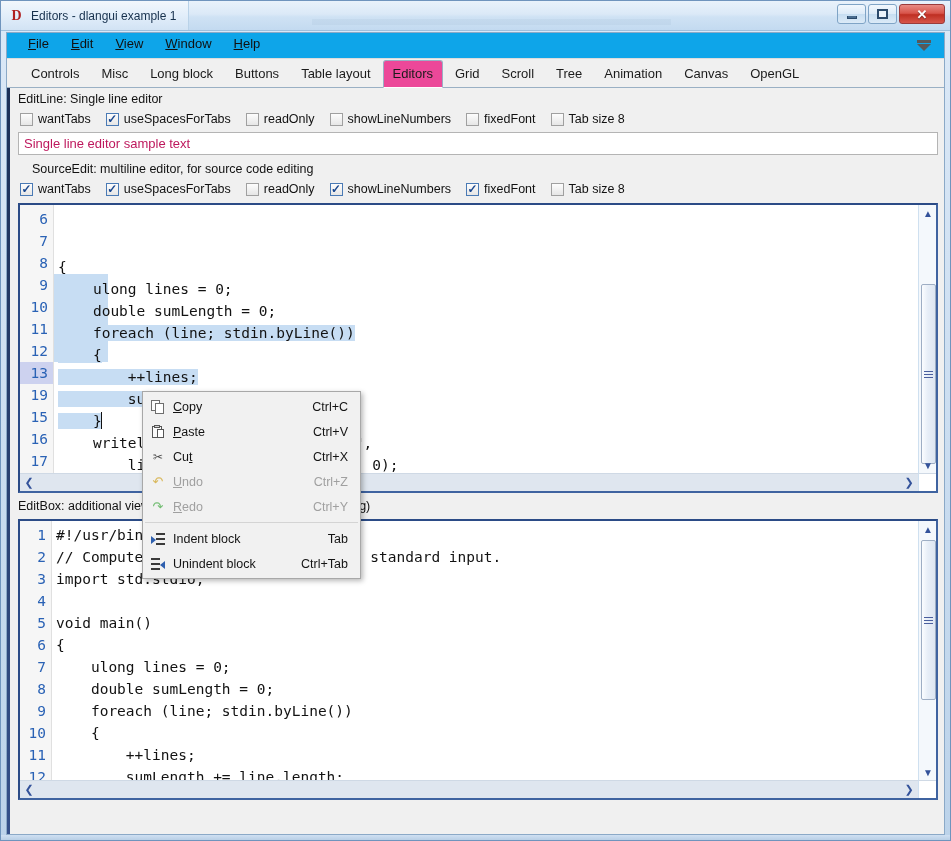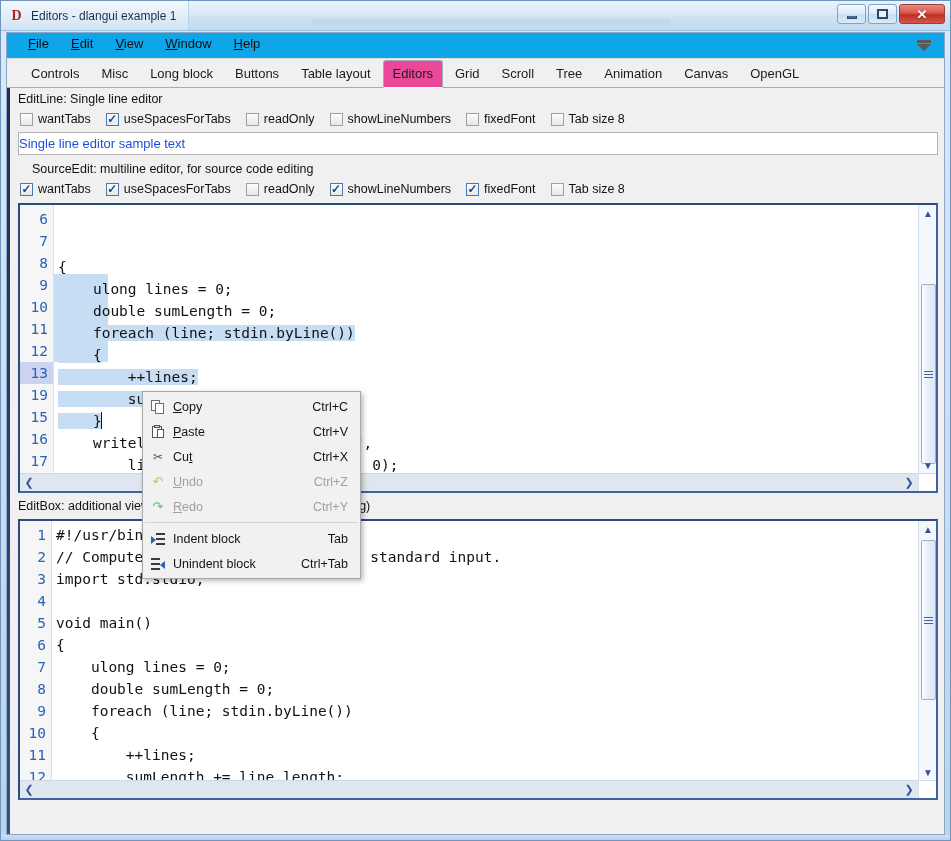--- a/index.html
+++ b/index.html
@@ -176,21 +176,22 @@
   .cb .tick { display: none; color: #19478f; font-size: 12px; line-height: 1; font-weight: bold; }
   .cb.checked .tick { display: block; }
 
   
   #singleline {
     margin: 2px 6px 0 8px;
     height: 23px;
     background: #ffffff;
     border: 1px solid #b4b4b4;
     display: flex; align-items: center;
-    font-size: 13px; color: #1d4ed8;
+    padding-left: 5px;
+    font-size: 13px; color: #be185d;
   }
 
   
   .editor-panel {
     position: relative;
     margin: 3px 6px 0 8px;
     background: #ffffff;
     border: 2px solid;
     overflow: hidden;
   }

